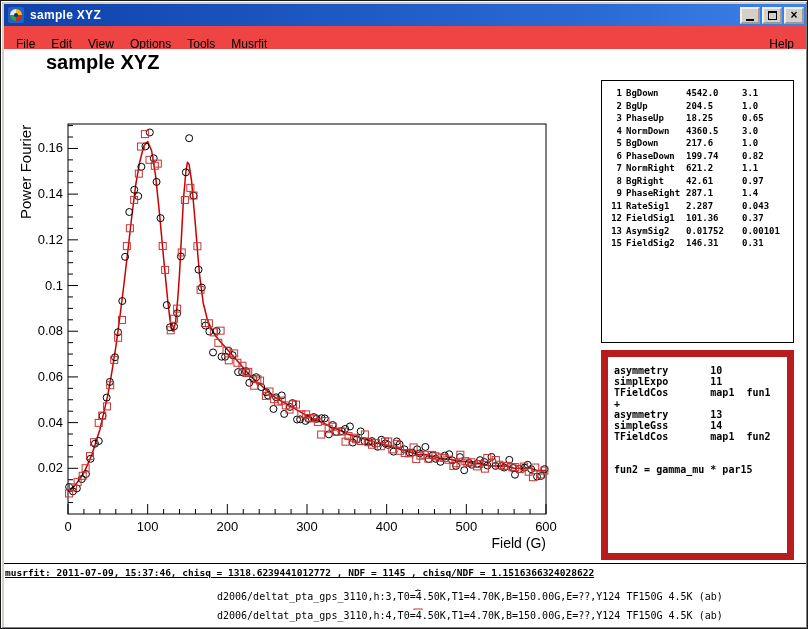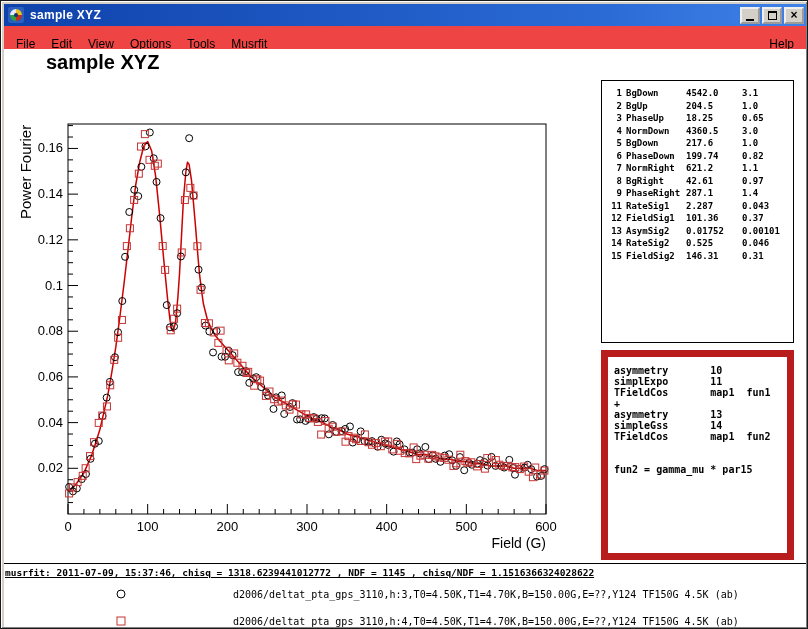--- a/index.html
+++ b/index.html
@@ -42,21 +42,21 @@
 
   .theory-box { position:absolute; left:597px; top:301px; width:193px; height:210px;
                 border:7px solid #b91c1c; background:#fff; padding:8px 0 0 6px;
                 font:bold 10px "DejaVu Sans Mono",monospace; color:#000; }
   .theory-line { white-space:pre; height:11px; line-height:11px; }
 
   .footer-sep { position:absolute; left:0; top:514px; width:802px; height:1px; background:#000; }
   .stats-line { position:absolute; left:1px; top:518px; font:bold 9.5px "DejaVu Sans Mono",monospace; white-space:pre;text-decoration:underline; }
 
   #legend { position:absolute; left:0; top:0; width:100%; height:100%; }
-  .legend-row { position:absolute; left:109px; height:16px; display:flex; align-items:center; }
+  .legend-row { position:absolute; left:109px; height:16px; display:flex; align-items:center;flex-direction:column; }
   .legend-label { margin-left:104px; font:10px "DejaVu Sans Mono",monospace; white-space:pre; }
 </style>
 </head>
 <body>
 
 <div class="window">
 
   <div class="titlebar">
     <span style="display:flex;">
       <svg width="16" height="16" viewBox="0 0 16 16">
@@ -489,26 +489,20 @@
           <span class="pc2">101.36</span>
           <span class="pc3">0.37</span>
         </div>
         <div class="param-row">
           <span class="pc0">13</span>
           <span class="pc1">AsymSig2</span>
           <span class="pc2">0.01752</span>
           <span class="pc3">0.00101</span>
         </div>
         <div class="param-row">
-          <span class="pc0">14</span>
-          <span class="pc1">RateSig2</span>
-          <span class="pc2">0.525</span>
-          <span class="pc3">0.046</span>
-        </div>
-        <div class="param-row">
           <span class="pc0">15</span>
           <span class="pc1">FieldSig2</span>
           <span class="pc2">146.31</span>
           <span class="pc3">0.31</span>
         </div>
       </div>
     <div class="theory-box" id="theory-box">
         <div class="theory-line">asymmetry       10</div>
         <div class="theory-line">simplExpo       11</div>
         <div class="theory-line">TFieldCos       map1  fun1</div>
@@ -523,21 +517,21 @@
 
     <div class="footer-sep"></div>
     <div class="stats-line">musrfit: 2011-07-09, 15:37:46, chisq = 1318.6239441012772 , NDF = 1145 , chisq/NDF = 1.1516366324028622</div>
     <div id="legend">
         <div class="legend-row" style="top: 537px;">
           <svg width="16" height="16">
             <circle cx="8" cy="8" r="4" fill="none" stroke="#000000"></circle>
           </svg>
           <span class="legend-label">d2006/deltat_pta_gps_3110,h:3,T0=4.50K,T1=4.70K,B=150.00G,E=??,Y124 TF150G 4.5K (ab)</span>
         </div>
-        <div class="legend-row" style="top: 556px; margin-top: 8px;">
+        <div class="legend-row" style="top: 556px;">
           <svg width="16" height="16">
             <rect x="4" y="4" width="8" height="8" fill="none" stroke="#c53434"></rect>
           </svg>
           <span class="legend-label">d2006/deltat_pta_gps_3110,h:4,T0=4.50K,T1=4.70K,B=150.00G,E=??,Y124 TF150G 4.5K (ab)</span>
         </div>
       </div>
   </div>
 
 </div>
 

